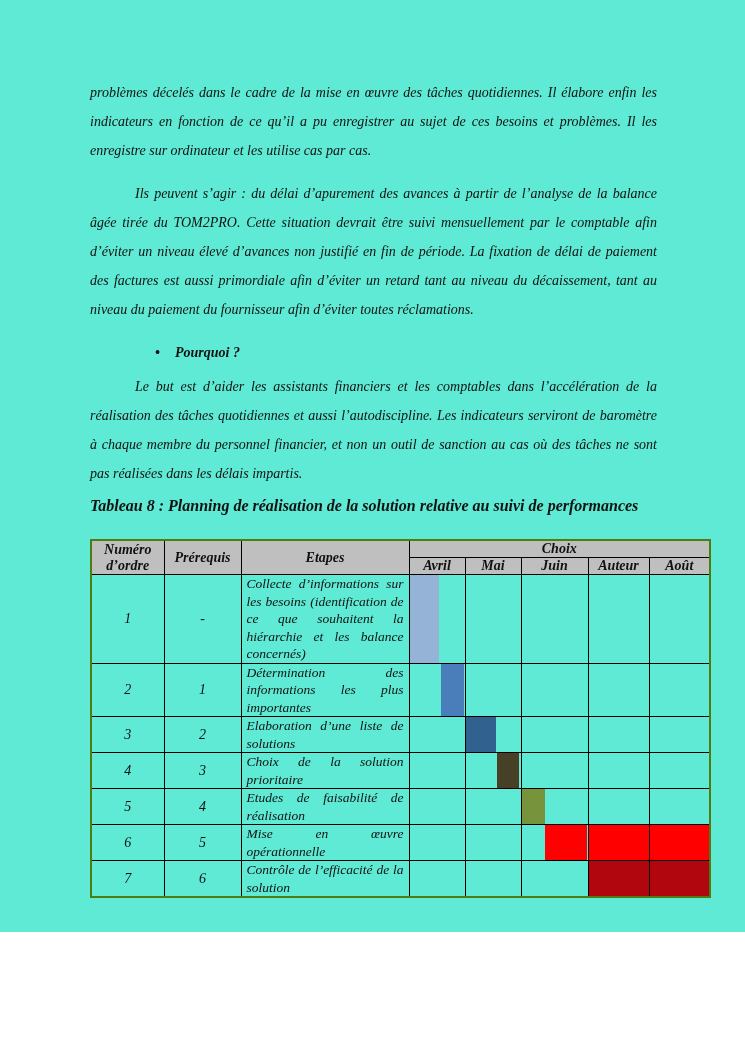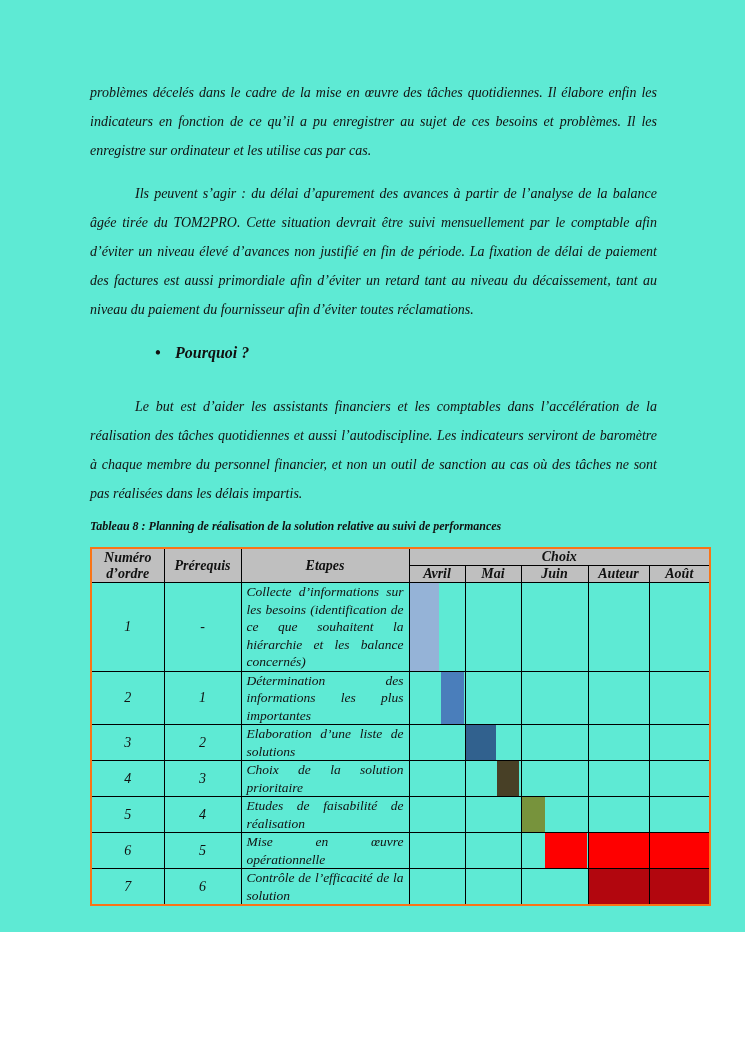--- a/index.html
+++ b/index.html
@@ -17,44 +17,44 @@
   }
   .para {
     font-size: 14px;
     line-height: 29px;
     text-align: justify;
     margin: 0 0 8px 0;
   }
   .para.indent { text-indent: 45px; }
   .para.sp-after { margin-bottom: 14px; }
   .bullet-line {
-    margin: 6px 0 25px 65px;
+    margin: 6px 0 5px 65px;
     line-height: 29px;
-    font-size: 16px;
+    font-size: 14px;
   }
   .bullet-dot { display: inline-block; width: 20px; font-weight: bold; }
   .bullet-text { font-weight: bold; }
   .table-title {
-    font-size: 12px;
+    font-size: 16px;
     font-weight: bold;
-    margin: 6px 0 11px 0;
+    margin: 6px 0 23px 0;
     line-height: 20px;
   }
   table.planning {
     border-collapse: collapse;
     table-layout: fixed;
     width: 619px;
     font-size: 13.5px;
   }
   table.planning th, table.planning td {
     border: 1px solid #000000;
     box-sizing: border-box;
     overflow: hidden;
   }
-  table.planning { border: 2px solid #f97316; }
+  table.planning { border: 2px solid #4d7c0f; }
   th.hdr {
     background: var(--header_bg, #bfbfbf);
     font-weight: bold;
     text-align: center;
     font-size: 14px;
     padding: 0 2px;
     line-height: 16px;
   }
   tr.months-row th.hdr { height: 17px; }
   td.num {

